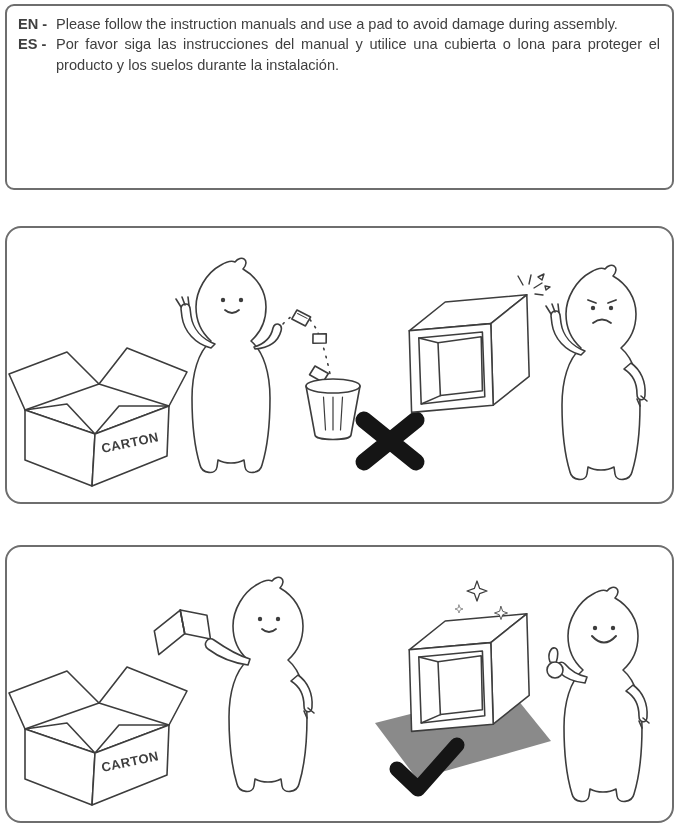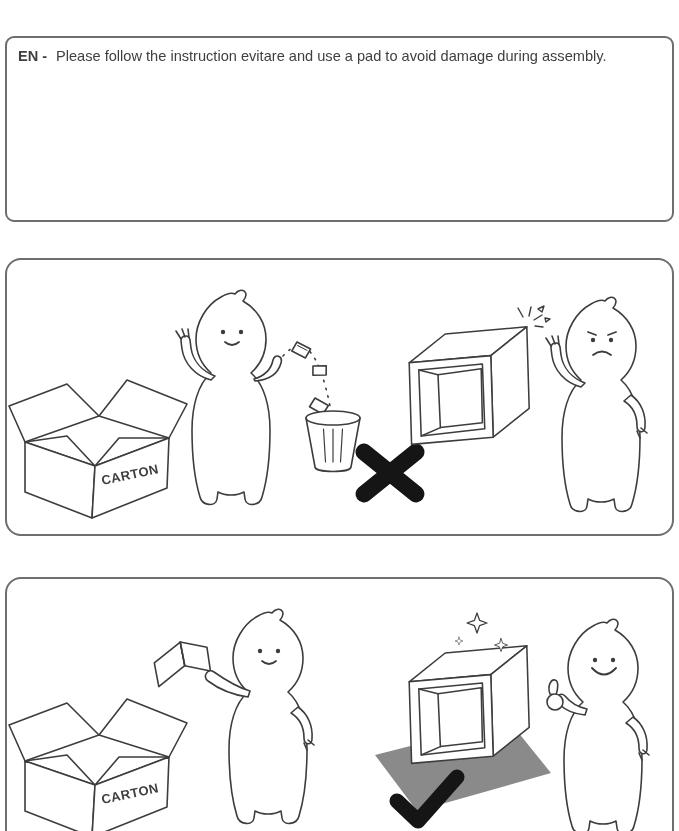--- a/index.html
+++ b/index.html
@@ -6,21 +6,20 @@
   .sheet{
     width:679px;height:831px;box-sizing:border-box;
     padding:4px 5px;background:#ffffff;
     font-family:"Liberation Sans",sans-serif;
   }
   .notice{
     border:2px solid #6e6e6e;border-radius:9px;
     box-sizing:border-box;height:186px;
     padding:8px 12px 8px 11px;
     overflow:hidden;
-    margin-top:32px;
   }
   .notice-row{display:flex;font-size:14.6px;line-height:20.3px;color:#3f3f3f;}
   .lang{flex:0 0 38px;font-weight:bold;white-space:nowrap;}
   .txt{flex:1;text-align:justify;}
   .panel{
     border:2px solid #6e6e6e;border-radius:16px;
     box-sizing:border-box;height:278px;overflow:hidden;background:#fff;
   }
   .panel.first{margin-top:36px;}
   .panel.second{margin-top:41px;}
@@ -28,21 +27,25 @@
   text.carton{font-family:"Liberation Sans",sans-serif;font-size:13px;font-weight:bold;letter-spacing:.5px;}
 </style>
 </head>
 <body>
 
 <div class="sheet">
 
   <section class="notice">
     <div class="notice-row">
       <span class="lang">EN -</span>
-      <span class="txt">Please follow the instruction evitare and use a pad to avoid damage during assembly.</span>
+      <span class="txt">Please follow the instruction manuals and use a pad to avoid damage during assembly.</span>
+    </div>
+    <div class="notice-row">
+      <span class="lang">ES -</span>
+      <span class="txt">Por favor siga las instrucciones del manual y utilice una cubierta o lona para proteger el producto y los suelos durante la instalación.</span>
     </div>
   </section>
 
   <section class="panel first">
     <svg viewBox="0 0 665 274">
       <g stroke-width="1.6" fill="#ffffff" stroke-linejoin="round" stroke-linecap="round" stroke="#3d3d3d">
 
         <g transform="translate(10,118)">
           <path d="M8,64 L-8,28 L50,6 L82,38 Z"></path>
           <path d="M82,38 L110,2 L170,26 L152,60 Z"></path>

